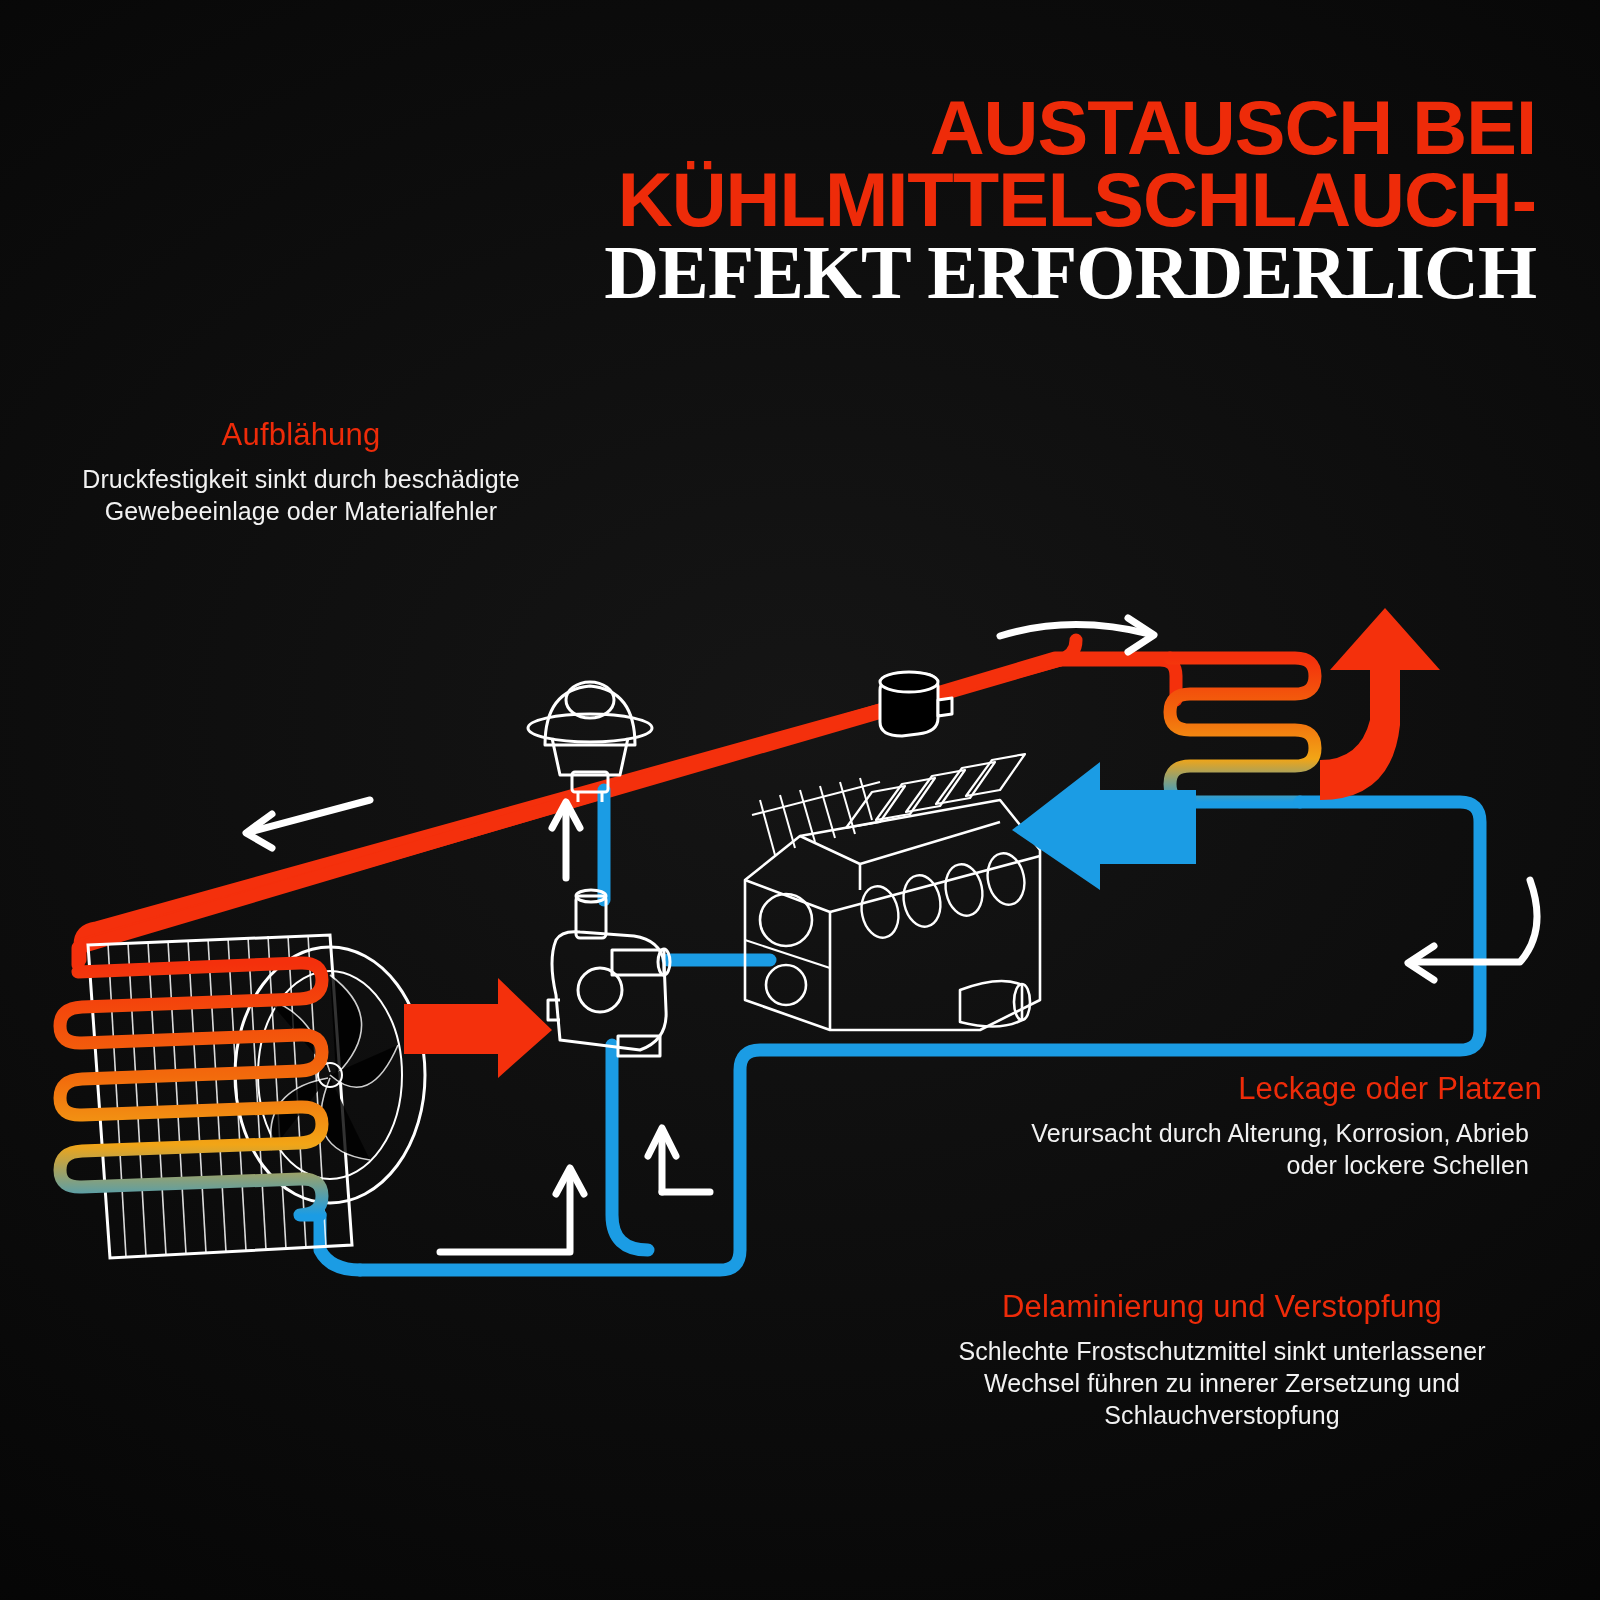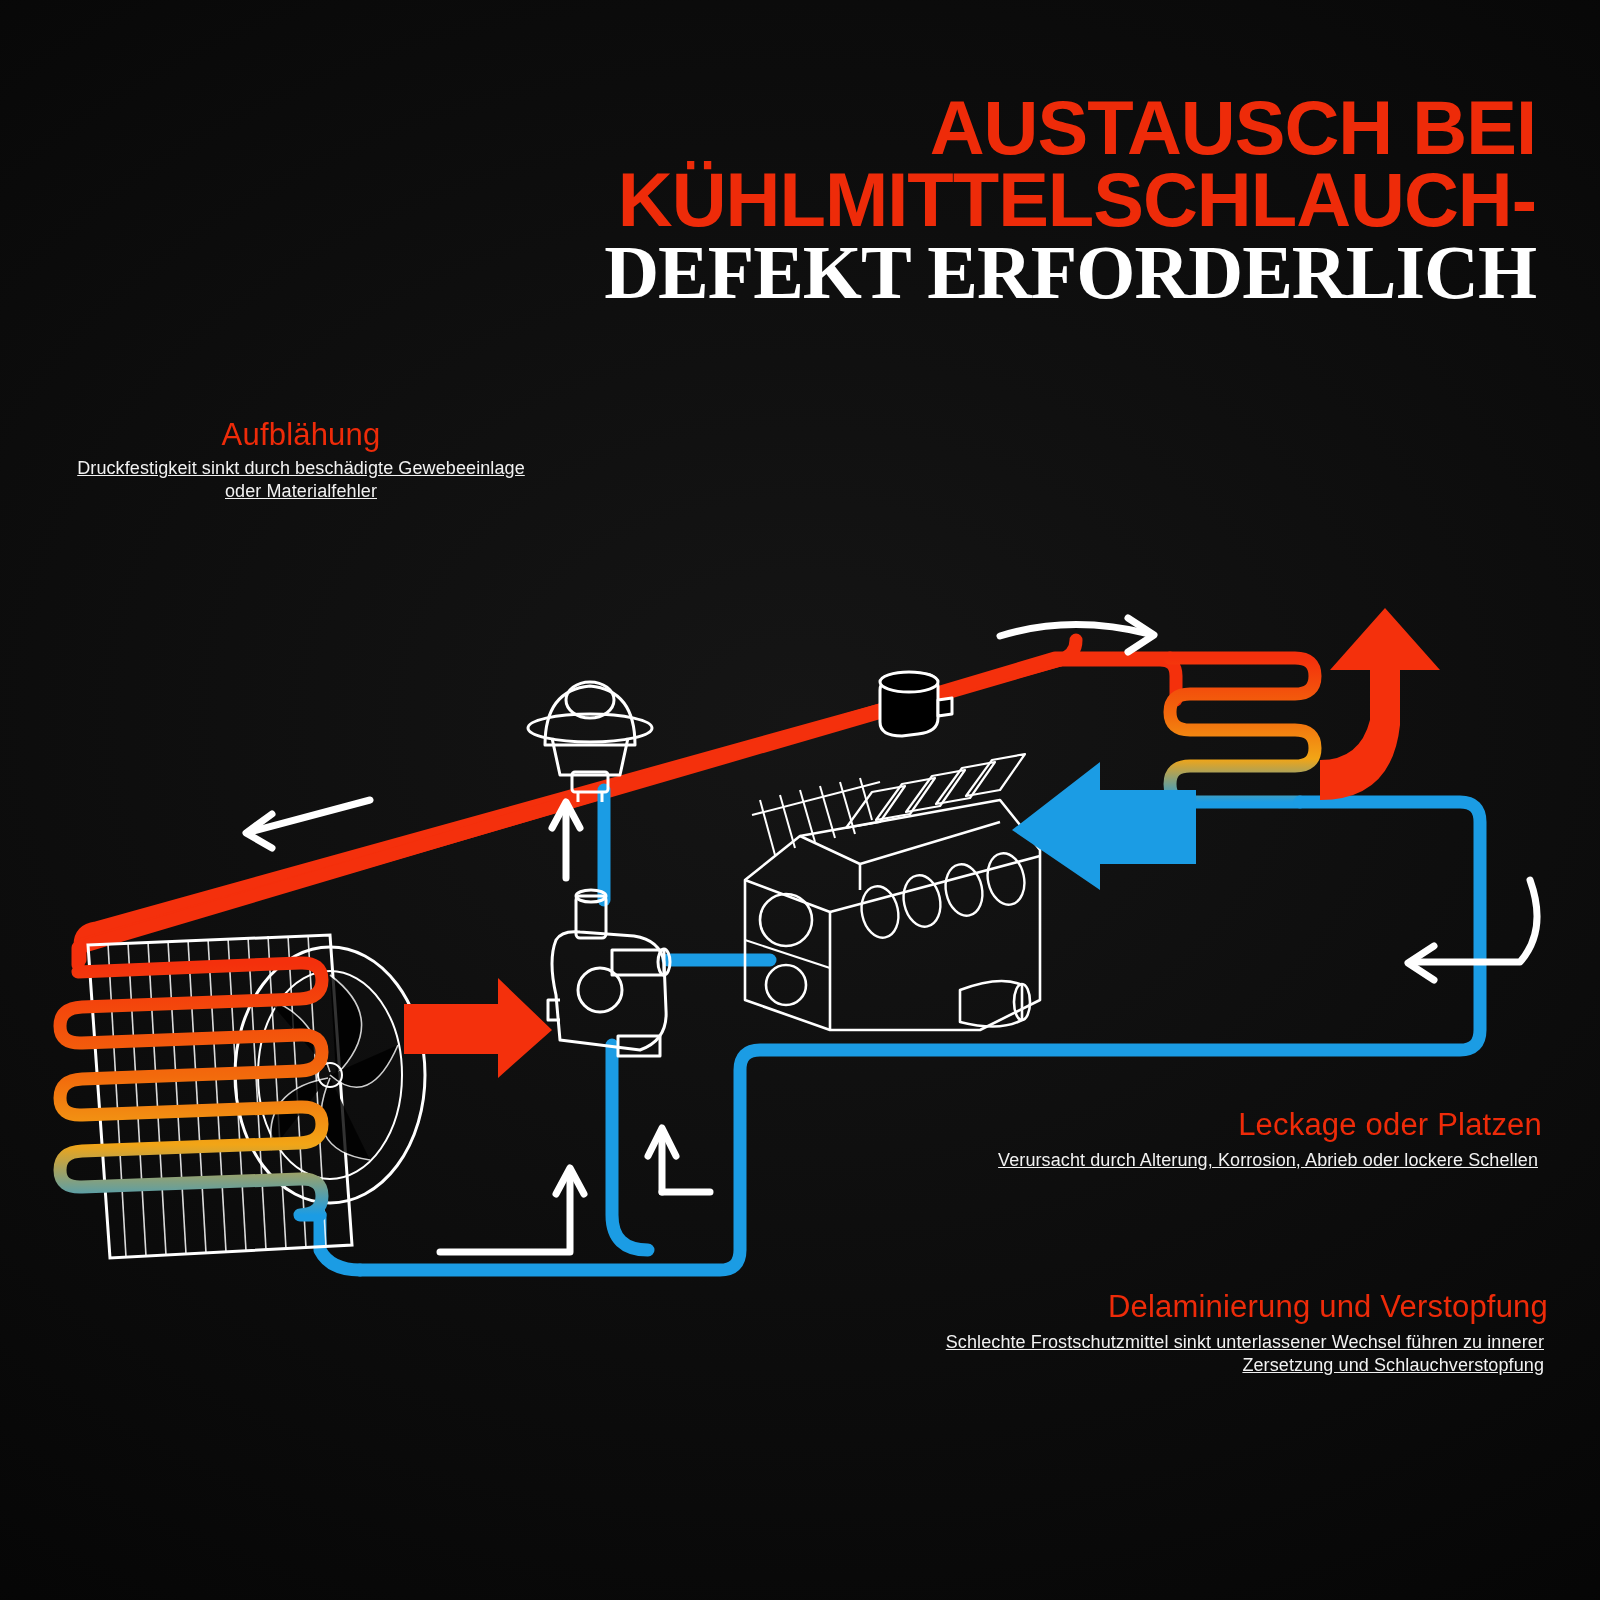--- a/index.html
+++ b/index.html
@@ -42,34 +42,33 @@
   }
   .callout h3 {
     margin: 0 0 6px 0;
     font-size: 31px;
     font-weight: normal;
     color: #ee2b09;
     line-height: 1.08;
     letter-spacing: 0.2px;
   }
   .callout p {
-    margin: 4px;
-    font-size: 18px;
+    margin: 13px;
+    font-size: 25px;
     line-height: 1.27;
     color: #f2f2f2;
     letter-spacing: 0.1px;
-    text-decoration: underline;
   }
   .callout.left  { text-align: left; }
   .callout.right { text-align: right; }
 
   #callout-aufblaehung { top: 418px; left: 66px; width: 470px; text-align: center; }
   #callout-alterungsrisse { top: 608px; left: 66px; width: 470px; }
-  #callout-leckage { top: 1108px; right: 58px; width: 560px; text-align: right; }
-  #callout-delaminierung { top: 1290px; right: 52px; width: 640px; }
+  #callout-leckage { top: 1072px; right: 58px; width: 560px; text-align: right; }
+  #callout-delaminierung { top: 1290px; right: 58px; width: 640px; text-align: center; }
 
   #callout-leckage h3, #callout-delaminierung h3 { margin-bottom: 8px; }
 
   
   #diagram {
     position: absolute;
     left: 0;
     top: 0;
     width: 1600px;
     height: 1600px;

